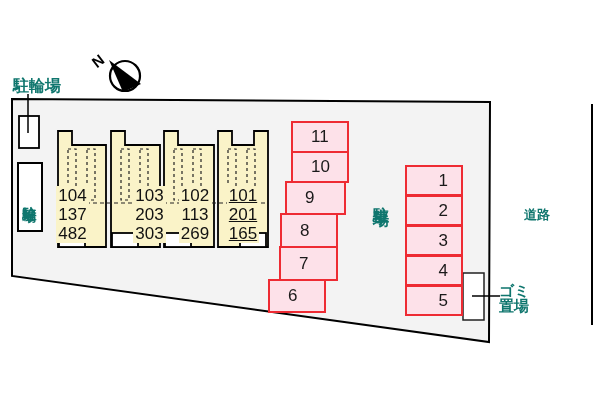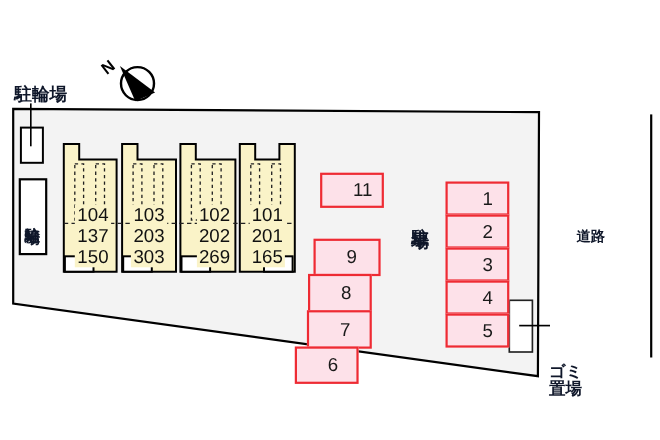--- a/index.html
+++ b/index.html
@@ -1,41 +1,41 @@
 <!DOCTYPE html>
 <html><head>
 <meta charset="utf-8">
 <style>
   html,body{margin:0;padding:0;background:#fff;}
   #stage{
     position:relative;width:600px;height:400px;background:#fff;overflow:hidden;
     font-family:"Liberation Sans","DejaVu Sans",sans-serif;color:#111;
   }
   #bg{position:absolute;left:0;top:0;z-index:1;}
-  .lbl{position:absolute;z-index:5;color:#0f172a;}
+  .lbl{position:absolute;z-index:5;color:#0f766e;}
   .lbl-bold{font-weight:bold;}
   .vert{
     writing-mode:vertical-rl;text-orientation:upright;letter-spacing:2px;
   }
   .boxed{
     background:#fff;border:2px solid #000;display:flex;align-items:center;justify-content:center;
   }
   .pk{
     position:absolute;z-index:4;background:#fde1e9;border:2px solid #ee2b33;
     box-sizing:border-box;display:flex;align-items:center;
     font-size:17px;color:#1a1a1a;
   }
-  .pk-left{justify-content:flex-start;padding-left:28px;margin-top:36px;}
+  .pk-left{justify-content:flex-start;padding-left:18px;}
   .pk-right{justify-content:flex-end;padding-right:13px;}
   .unit-nums{
     position:absolute;z-index:3;text-align:center;font-size:17px;line-height:19px;
     display:flex;flex-direction:column;align-items:center;
   }
   .unit-nums span{background:#faf3c8;padding:0 2px;}
-  .garbage-label{font-size:15px;line-height:15px;font-weight:bold;margin-top:48px;}
+  .garbage-label{font-size:15px;line-height:15px;font-weight:bold;}
 </style>
 </head>
 <body>
 
 <div id="stage">
 
   <svg id="bg" width="600" height="400" viewBox="0 0 600 400">
 
     <polygon points="12,99 490,102 489,342 12,276" fill="#f3f3f3" stroke="#000" stroke-width="2"></polygon>
 
@@ -86,42 +86,43 @@
 
   <div class="lbl vert lbl-bold" style="left:370px;top:194px;font-size:16px;height:62px;">駐車場</div>
 
   <div class="lbl lbl-bold" style="left:524px;top:206px;font-size:13px;">道路</div>
 
   <div class="lbl garbage-label" style="left:499px;top:283px;">
     <div>ゴミ</div>
     <div>置場</div>
   </div>
 
-  <div class="unit-nums" style="left:70px;top:186px;width:29px;">
+  <div class="unit-nums" style="left:58px;top:186px;width:29px;">
     <span>104</span>
     <span>137</span>
-    <span>150</span>
+    <span>482</span>
   </div>
-  <div class="unit-nums" style="left:111px;top:186px;width:49px;">
+  <div class="unit-nums" style="left:125px;top:186px;width:49px;">
     <span>103</span>
     <span>203</span>
     <span>303</span>
   </div>
   <div class="unit-nums" style="left:164px;top:186px;width:62px;">
     <span>102</span>
-    <span>202</span>
+    <span>113</span>
     <span>269</span>
   </div>
-  <div class="unit-nums" style="left:218px;top:186px;width:50px;">
+  <div class="unit-nums" style="left:218px;top:186px;width:50px;text-decoration:underline;">
     <span>101</span>
     <span>201</span>
     <span>165</span>
   </div>
 
   <div class="pk pk-left" style="left:291px;top:121px;width:58px;height:32px;">11</div>
+  <div class="pk pk-left" style="left:291px;top:151px;width:58px;height:32px;">10</div>
   <div class="pk pk-left" style="left:285px;top:181px;width:61px;height:34px;">9</div>
   <div class="pk pk-left" style="left:280px;top:213px;width:58px;height:35px;">8</div>
   <div class="pk pk-left" style="left:279px;top:246px;width:59px;height:35px;">7</div>
   <div class="pk pk-left" style="left:268px;top:279px;width:58px;height:34px;">6</div>
 
   <div class="pk pk-right" style="left:405px;top:165px;width:58px;height:31px;">1</div>
   <div class="pk pk-right" style="left:405px;top:195px;width:58px;height:31px;">2</div>
   <div class="pk pk-right" style="left:405px;top:225px;width:58px;height:31px;">3</div>
   <div class="pk pk-right" style="left:405px;top:255px;width:58px;height:31px;">4</div>
   <div class="pk pk-right" style="left:405px;top:285px;width:58px;height:31px;">5</div>

